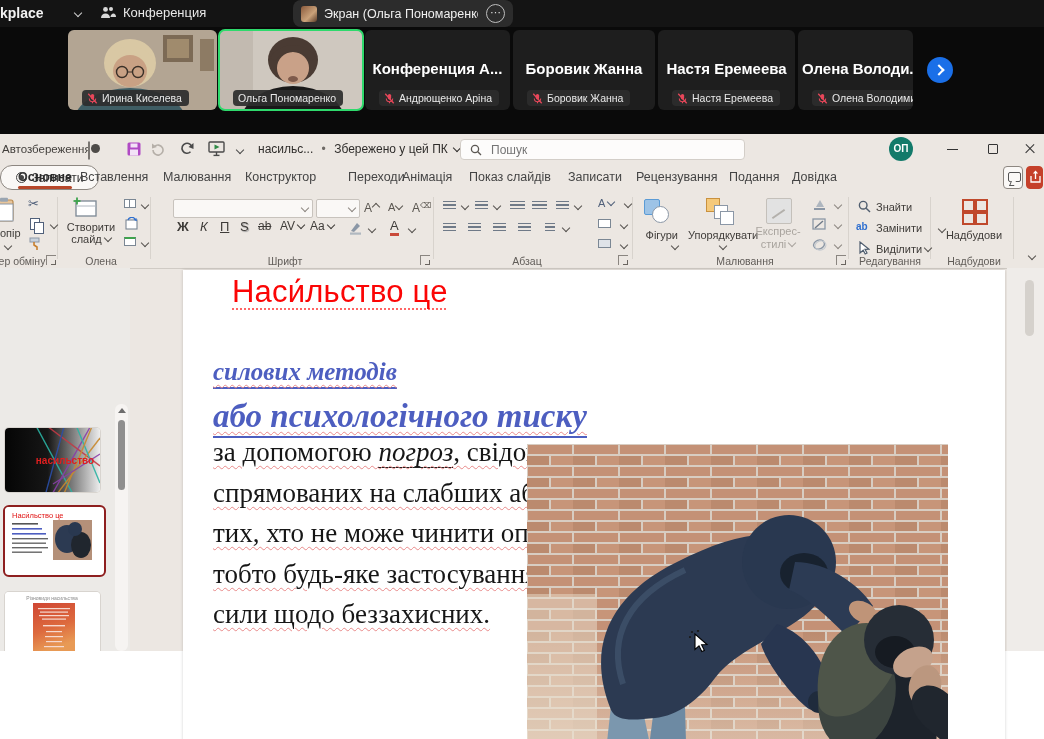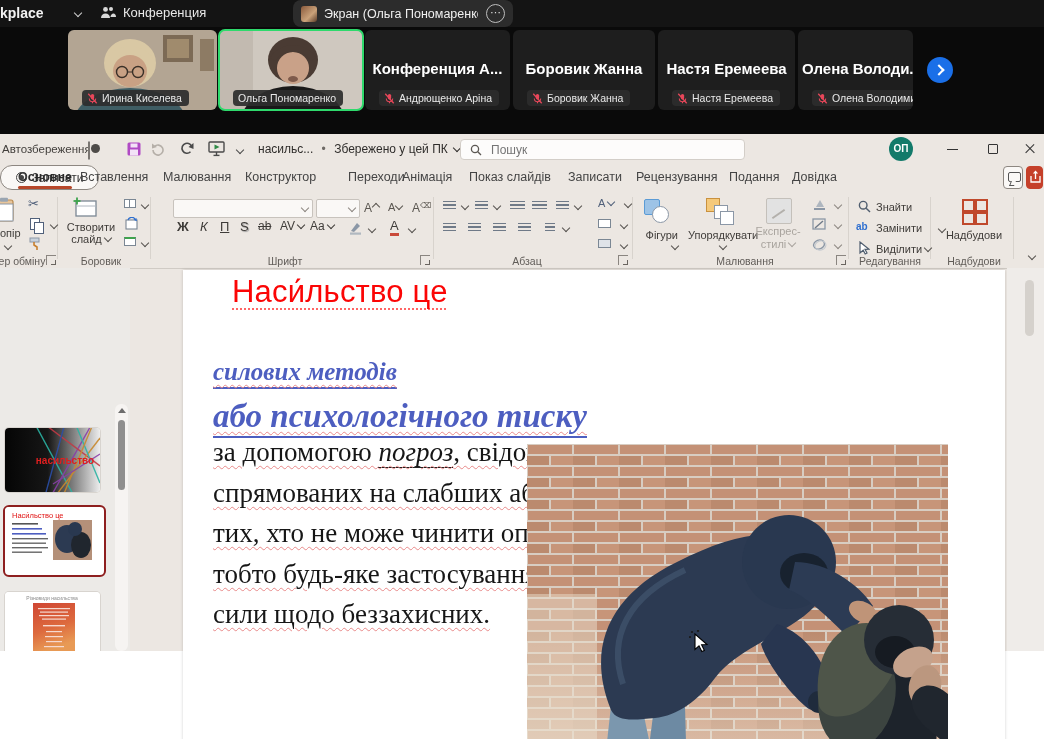--- a/index.html
+++ b/index.html
@@ -319,21 +319,21 @@
           <div style="position:absolute;left:4px;top:0;width:1px;height:7px;background:#7b8794;"></div>
         </div>
       <span class="abs chev" style="left:139px;top:9px;color:#55524e;"></span>
       <svg class="abs" style="left:124px;top:24px;" width="14" height="13" viewBox="0 0 14 13">
         <rect x="2" y="3" width="11" height="9" fill="#fff" stroke="#7b8794" stroke-width="1.1"></rect>
         <path d="M4 3 a4 4 0 0 1 7 -1" stroke="#2e6fd0" stroke-width="1.3" fill="none"></path>
         <polygon points="12.5,1 9.5,2.8 12.8,4.2" fill="#2e6fd0"></polygon>
       </svg>
       <div class="abs minis" style="left:124px;top:44px;border-top:2.5px solid #3fa34d;"></div>
       <span class="abs chev" style="left:139px;top:47px;color:#55524e;"></span>
-      <span class="glabel" style="left:66px;width:70px;">Боровик</span>
+      <span class="glabel" style="left:66px;width:70px;">Олена</span>
 
       <div class="combob" style="left:173px;top:6px;width:138px;">
           <span class="chev"></span>
         </div>
       <div class="combob" style="left:316px;top:6px;width:42px;">
           <span class="chev"></span>
         </div>
       <span class="abs rbt" style="left:364px;top:8px;font-size:12px;color:#5a5650;"><span>A</span><span style="display:inline-block;transform:rotate(-135deg);margin-left:1px;" class="chev"></span></span>
       <span class="abs rbt" style="left:388px;top:8px;font-size:11px;color:#5a5650;"><span>A</span><span class="chev" style="margin-left:1px;"></span></span>
       <span class="abs rbt" style="left:412px;top:8px;font-size:12px;color:#5a5650;"><span>А</span><span style="font-size:8px;vertical-align:4px;">⌫</span></span>

